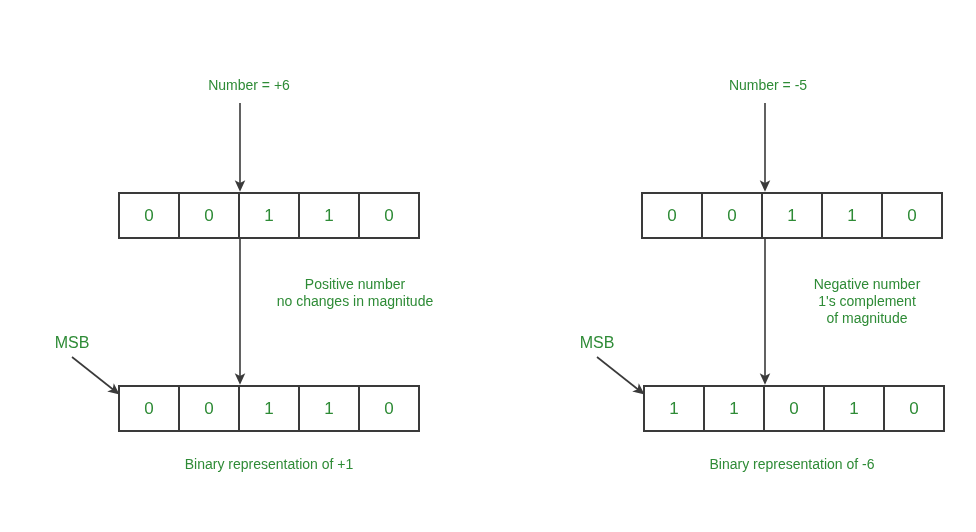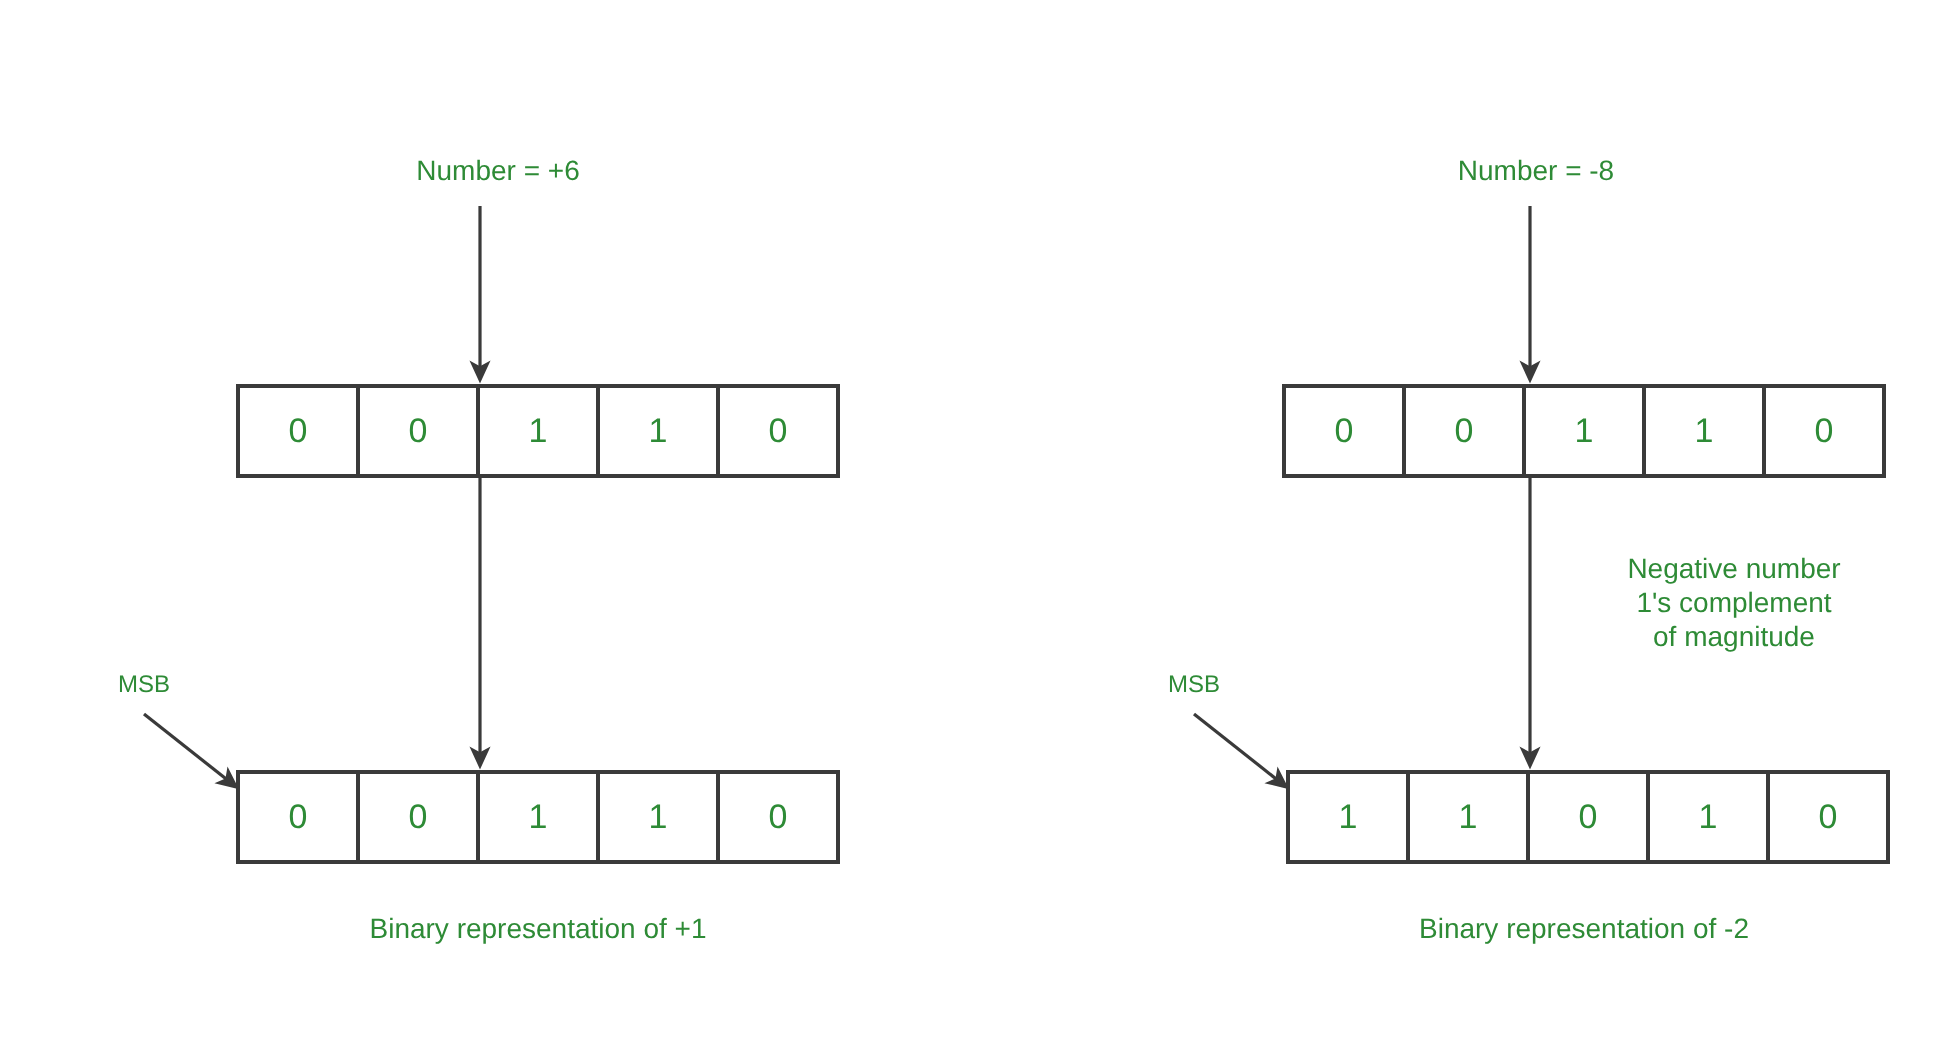--- a/index.html
+++ b/index.html
@@ -29,21 +29,21 @@
     color: #2e8b36;
     font-size: 14px;
     line-height: 17px;
     white-space: pre;
     text-align: center;
     font-family: "Liberation Sans", sans-serif;
   }
   .label.multi { white-space: pre-line; }
 
   .title-label   { font-size: 14px; }
-  .msb-label     { font-size: 12px; }
+  .msb-label     { font-size: 16px; }
   .note-label    { font-size: 14px; }
   .caption-label { font-size: 14px; }
 
   
   .register {
     position: absolute;
     display: flex;
     border: 2px solid #3a3a3a;
     box-sizing: border-box;
     background: #ffffff;
@@ -104,34 +104,36 @@
   <div class="label title-label" style="left:169px; top:77px; width:160px;">Number = +6</div>
 
   <div class="register" style="left:118px; top:192px; width:302px; height:47px;">
     <div class="cell">0</div>
     <div class="cell">0</div>
     <div class="cell">1</div>
     <div class="cell">1</div>
     <div class="cell">0</div>
   </div>
 
+  <div class="label note-label multi" style="left:255px; top:276px; width:200px;">Positive number
+no changes in magnitude</div>
 
   <div class="label msb-label" style="left:45px; top:334px; width:54px;">MSB</div>
 
   <div class="register" style="left:118px; top:385px; width:302px; height:47px;">
     <div class="cell">0</div>
     <div class="cell">0</div>
     <div class="cell">1</div>
     <div class="cell">1</div>
     <div class="cell">0</div>
   </div>
 
   <div class="label caption-label" style="left:139px; top:456px; width:260px;">Binary representation of +1</div>
 
-  <div class="label title-label" style="left:688px; top:77px; width:160px;">Number = -8</div>
+  <div class="label title-label" style="left:688px; top:77px; width:160px;">Number = -5</div>
 
   <div class="register" style="left:641px; top:192px; width:302px; height:47px;">
     <div class="cell">0</div>
     <div class="cell">0</div>
     <div class="cell">1</div>
     <div class="cell">1</div>
     <div class="cell">0</div>
   </div>
 
   <div class="label note-label multi" style="left:787px; top:276px; width:160px;">Negative number
@@ -141,15 +143,15 @@
   <div class="label msb-label" style="left:570px; top:334px; width:54px;">MSB</div>
 
   <div class="register" style="left:643px; top:385px; width:302px; height:47px;">
     <div class="cell">1</div>
     <div class="cell">1</div>
     <div class="cell">0</div>
     <div class="cell">1</div>
     <div class="cell">0</div>
   </div>
 
-  <div class="label caption-label" style="left:662px; top:456px; width:260px;">Binary representation of -2</div>
+  <div class="label caption-label" style="left:662px; top:456px; width:260px;">Binary representation of -6</div>
 
 </div>
 
 </body></html>

